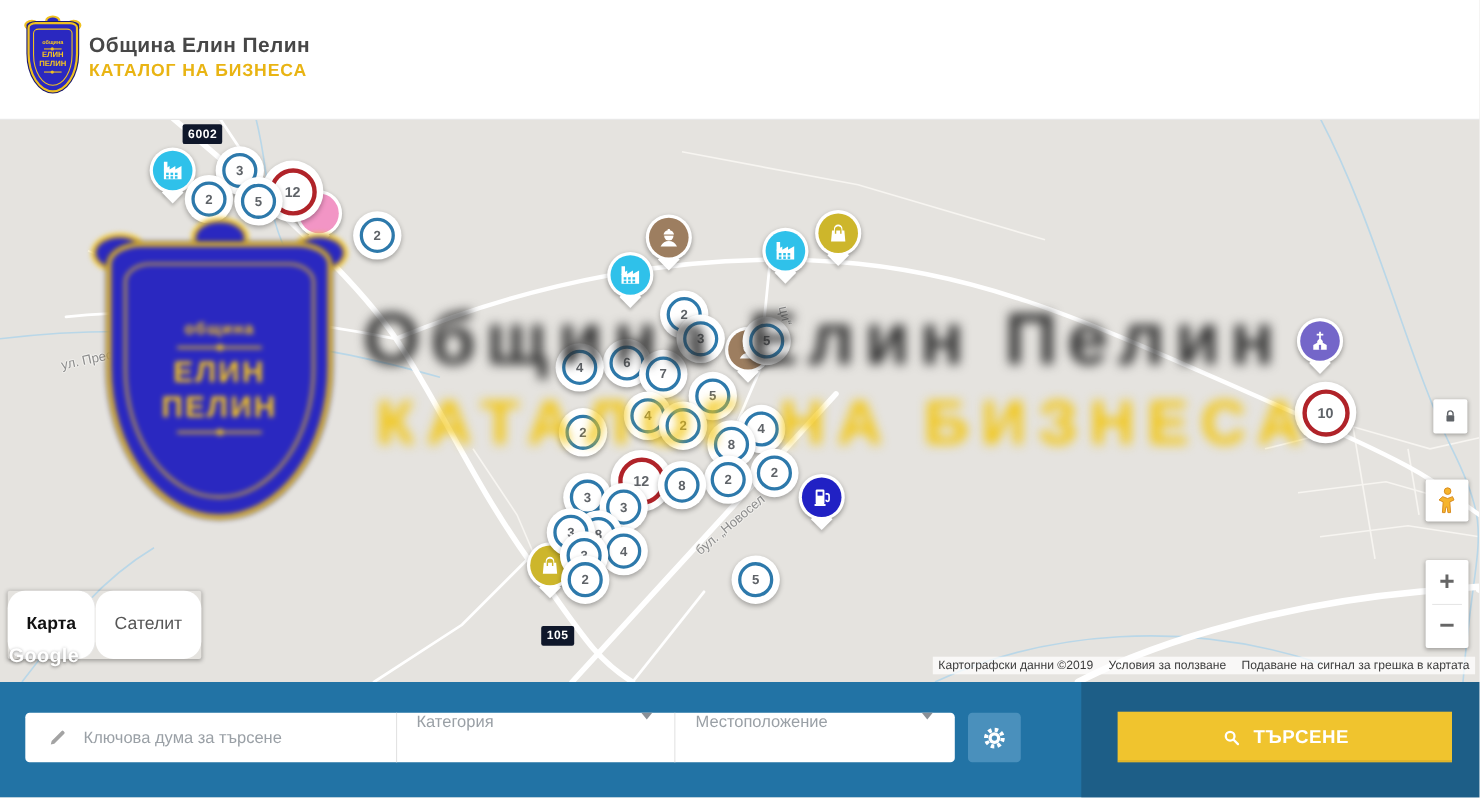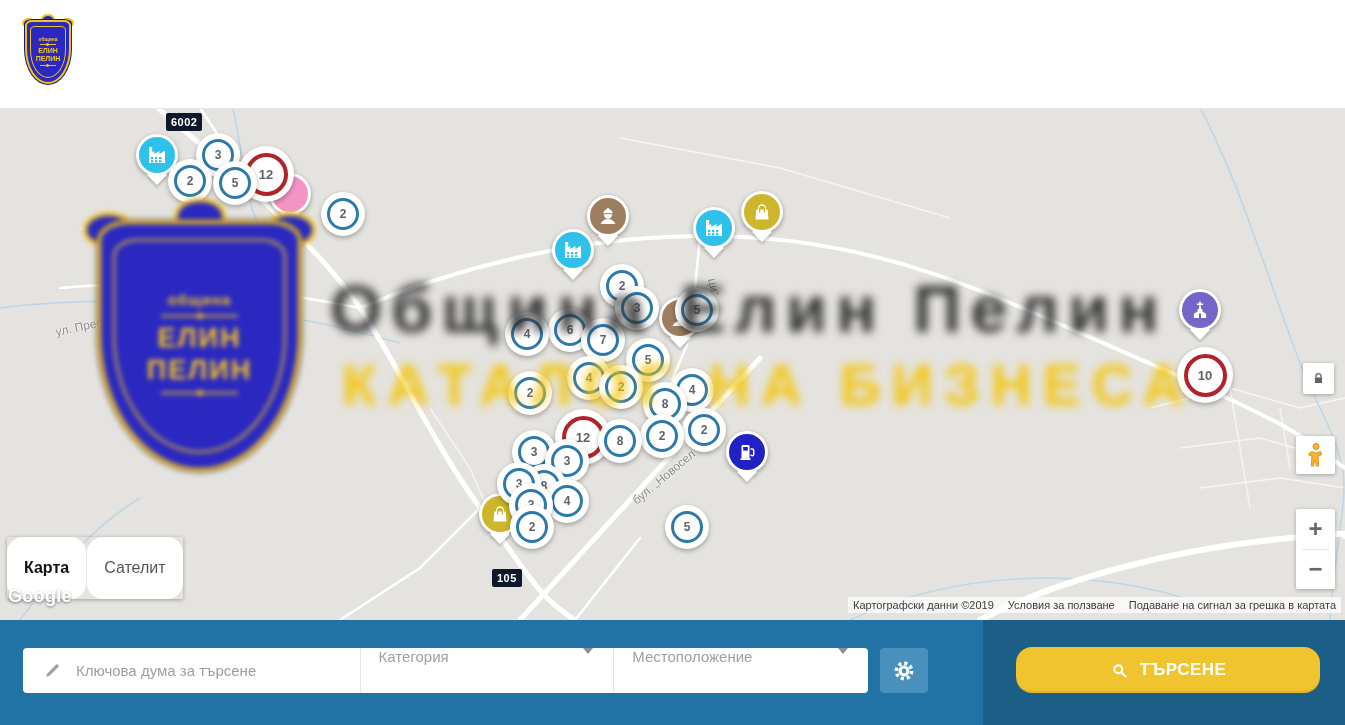--- a/index.html
+++ b/index.html
@@ -92,21 +92,21 @@
   .kw-input{border:none;outline:none;flex:1;font-size:15px;color:#0c4a6e;font-family:"Liberation Sans",sans-serif;background:transparent;}
   .kw-input::placeholder{color:#9aa0a6;}
   .fsep{width:1px;background:#e3e3e3;margin:0;}
   .dd{display:flex;align-items:flex-start;justify-content:space-between;padding:0 20px 0 18px;cursor:pointer;box-sizing:border-box;}
   .dd-cat{width:253px;} .dd-loc{width:254px;}
   .dd-label{font-size:15px;color:#9aa0a6;}
   .dd-arrow{width:0;height:0;border-left:5px solid transparent;border-right:5px solid transparent;border-top:6px solid #8a9097;}
   .gear-btn{position:absolute;left:880px;top:28px;width:48px;height:45px;background:#4a90bc;border-radius:4px;display:flex;align-items:center;justify-content:center;cursor:pointer;border:none;}
   .gear-btn svg{width:26px;height:26px;}
   .right-panel{position:absolute;left:983px;top:0;width:362px;height:105px;background:#1d5e87;}
-  .search-btn{position:absolute;left:33px;top:27px;width:304px;height:46px;background:#f0c42e;border:none;border-radius:16px;display:flex;align-items:center;justify-content:center;gap:11px;cursor:pointer;box-shadow:inset 0 -2px 0 rgba(0,0,0,.07);}
+  .search-btn{position:absolute;left:33px;top:27px;width:304px;height:46px;background:#f0c42e;border:none;border-radius:0;display:flex;align-items:center;justify-content:center;gap:11px;cursor:pointer;box-shadow:inset 0 -2px 0 rgba(0,0,0,.07);}
   .search-btn svg{width:19px;height:19px;}
   .search-btn-label{font-size:17px;font-weight:bold;color:#fff;letter-spacing:.5px;font-family:"Liberation Sans",sans-serif;}
 </style>
 </head>
 <body>
 
 <div class="page">
 
   <header class="site-header">
     <div class="logo-group">
@@ -116,20 +116,24 @@
         <div class="emb-curl c3"></div>
         <div class="emb-body">
           <div class="emb-inner">
             <div class="emb-top">община</div>
             <div class="emb-orn"></div>
             <div class="emb-name">ЕЛИН</div>
             <div class="emb-name">ПЕЛИН</div>
             <div class="emb-orn"></div>
           </div>
         </div>
+      </div>
+      <div class="logo-text">
+        <div class="logo-title">Община Елин Пелин</div>
+        <div class="logo-subtitle">КАТАЛОГ НА БИЗНЕСА</div>
       </div>
     </div>
   </header>
 
   <div class="map">
     <svg class="roads" width="1345" height="512">
       <g fill="none" stroke="#f7f5f1" stroke-width="1.5">
         <path d="M1150 300 L1230 280 L1300 300 L1345 290"></path>
         <path d="M1180 340 L1260 330 L1330 350"></path>
         <path d="M1200 380 L1280 370 L1345 380"></path>

